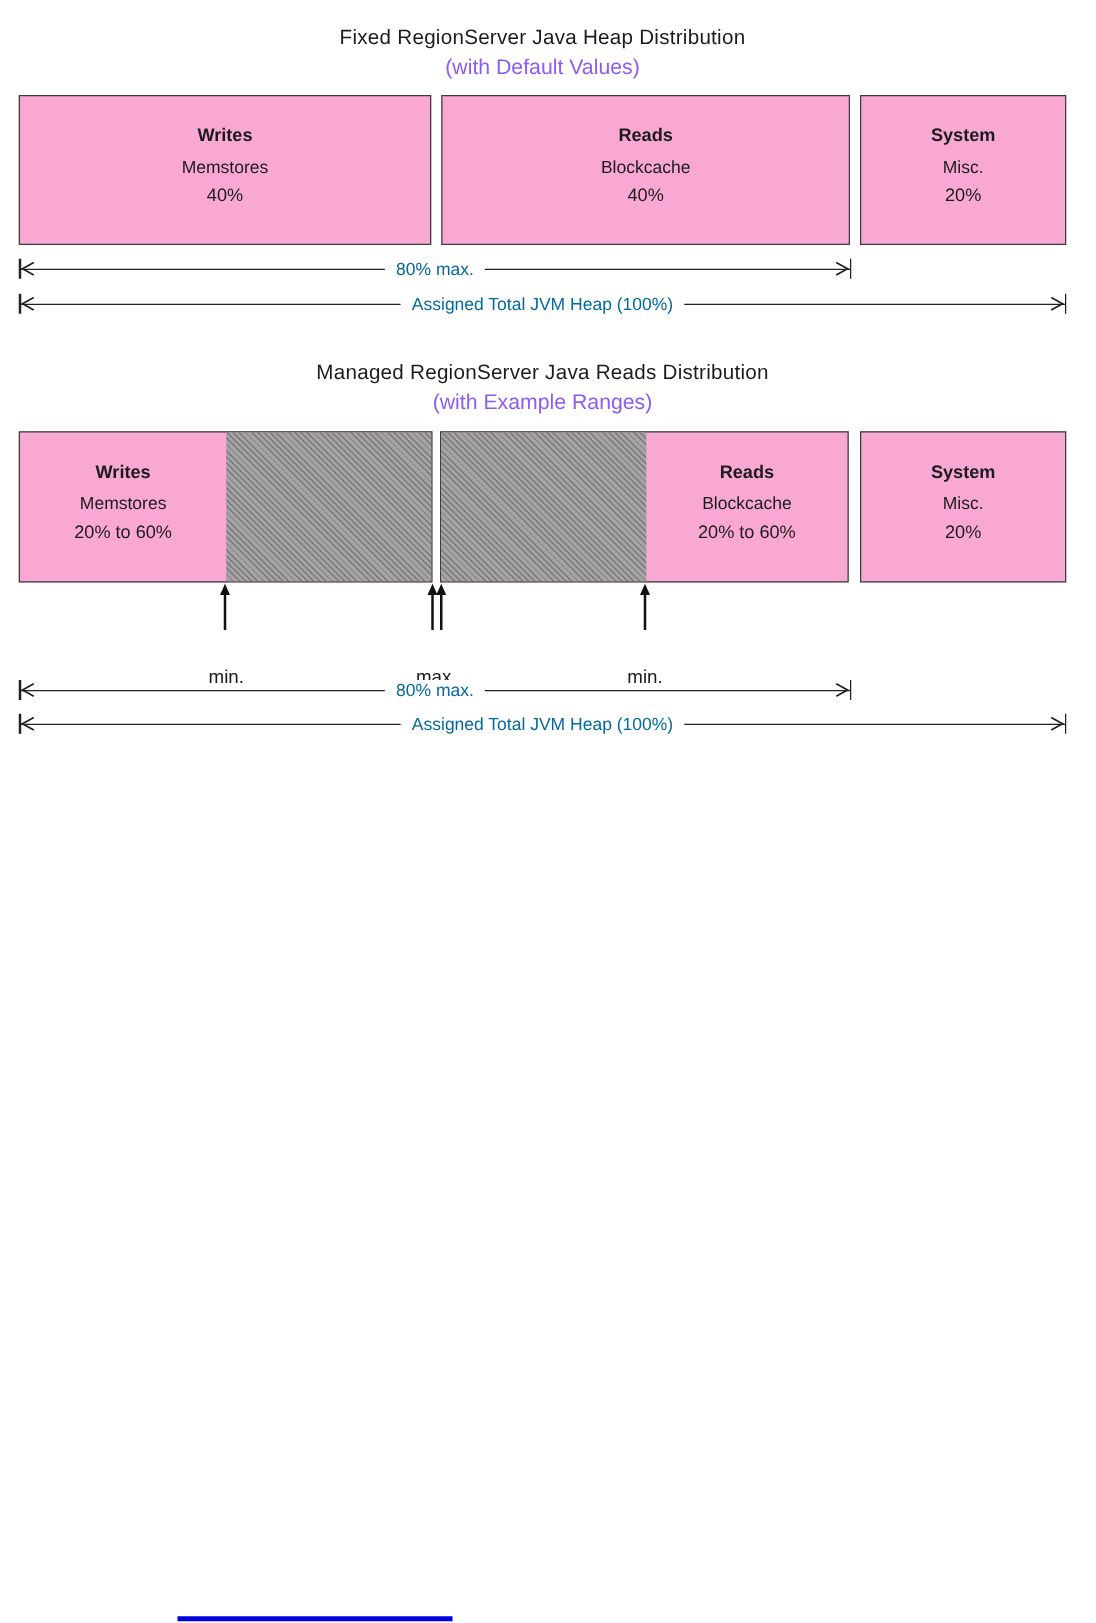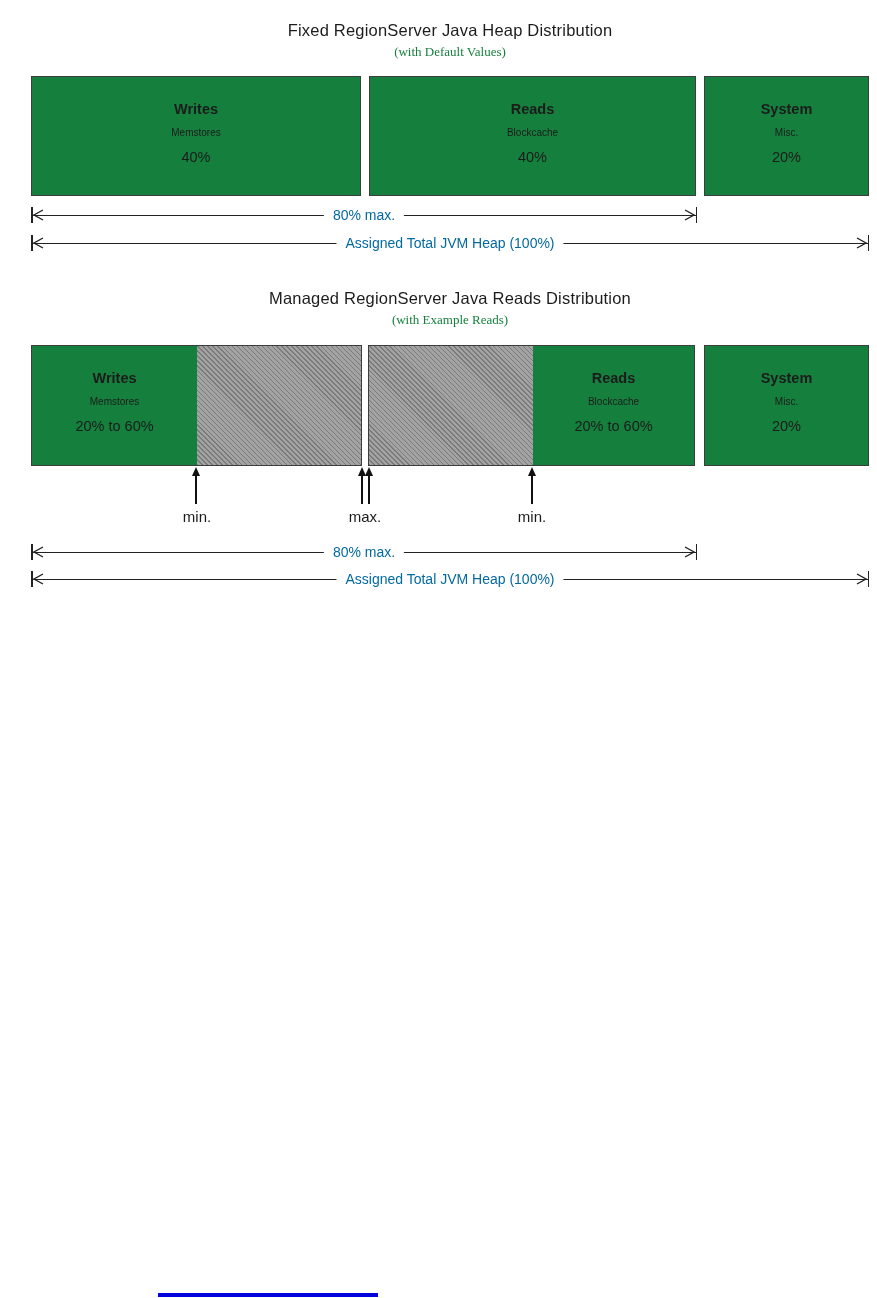--- a/index.html
+++ b/index.html
@@ -3,45 +3,45 @@
 <meta charset="utf-8">
 <style>
   * { margin:0; padding:0; box-sizing:border-box; }
   html,body { background:#ffffff; }
   body {
     font-family:"Liberation Sans", sans-serif;
     color:#1b1b1b;
     width:877px; height:1298px;
     position:relative; overflow:hidden;
   }
-  .canvas { position:absolute; left:16px; top:0; width:749px; height:1298px;padding-left:38px; }
+  .canvas { position:absolute; left:0; top:0; width:749px; height:1298px;padding-left:38px; }
 
   
   .diagram-title {
     position:absolute; left:15px; width:838px;
     text-align:center; font-size:16.5px; color:#1c1c1c;
     letter-spacing:0.2px;
   }
   .diagram-subtitle {
     position:absolute; left:15px; width:838px;
-    text-align:center; font-size:13px; color:#15803d;font-family:Liberation Serif, serif;
+    text-align:center; font-size:17px; color:#8b5cf6;
   }
 
   
   .hbox {
-    position:absolute; background:#15803d;
+    position:absolute; background:#f9a8d4;
     border:1.5px solid #3d3d3d;
     display:flex; flex-direction:row; align-items:stretch;
   }
   .box-stack {
     display:flex; flex-direction:column; align-items:center;
     justify-content:flex-start; padding-top:20px; width:100%;
   }
   .box-line1 { font-weight:bold; font-size:14.5px; line-height:24px; }
-  .box-line2 { font-size:10px; line-height:24px;text-align:center; }
+  .box-line2 { font-size:14px; line-height:24px;text-align:center; }
   .box-line3 { font-size:14.5px; line-height:24px; }
   .label-area { display:flex; flex-direction:column; align-items:center; }
   .hatch {
     background-color:#9e9e9e;
     background-image:repeating-linear-gradient(45deg,
       rgba(40,40,40,0.30) 0px, rgba(40,40,40,0.30) 1px,
       rgba(255,255,255,0.05) 1px, rgba(255,255,255,0.05) 3.5px);
   }
 
   
@@ -72,21 +72,21 @@
   }
   .up-head {
     width:0; height:0;
     border-left:4.5px solid transparent;
     border-right:4.5px solid transparent;
     border-bottom:9px solid #111;
   }
   .up-stem { width:1.5px; height:28px; background:#111; }
   .marker-label {
     position:absolute; transform:translateX(-50%);
-    font-size:15px; color:#1b1b1b; white-space:nowrap;
+    font-size:15px; color:#1b1b1b; white-space:nowrap;margin-top:25px;
   }
 
   
   .link-underline {
     position:absolute; left:142px; top:1293px;
     width:220px; height:4px; background:#0000dd;
   }
 </style>
 </head>
 <body>
@@ -143,21 +143,21 @@
       </svg>
       <svg class="dim-head right" width="12" height="12" viewBox="0 0 12 12">
         <path d="M1 1 L10 6 L1 11" stroke="#222" stroke-width="1.4" fill="none"></path>
       </svg>
       <span class="dim-label">Assigned Total JVM Heap (100%)</span>
     </div>
   </section>
 
   <section>
     <div class="diagram-title" style="top:289px">Managed RegionServer Java Reads Distribution</div>
-    <div class="diagram-subtitle" style="top:312px">(with Example Reads)</div>
+    <div class="diagram-subtitle" style="top:312px">(with Example Ranges)</div>
 
     <div class="hbox" style="left:15px; top:345px; width:331px; height:121px">
       <div class="label-area" style="width:165px">
         <div class="box-stack">
           <div class="box-line1">Writes</div>
           <div class="box-line2">Memstores</div>
           <div class="box-line3">20% to 60%</div>
         </div>
       </div>
       <div class="hatch" style="flex:1"></div>

